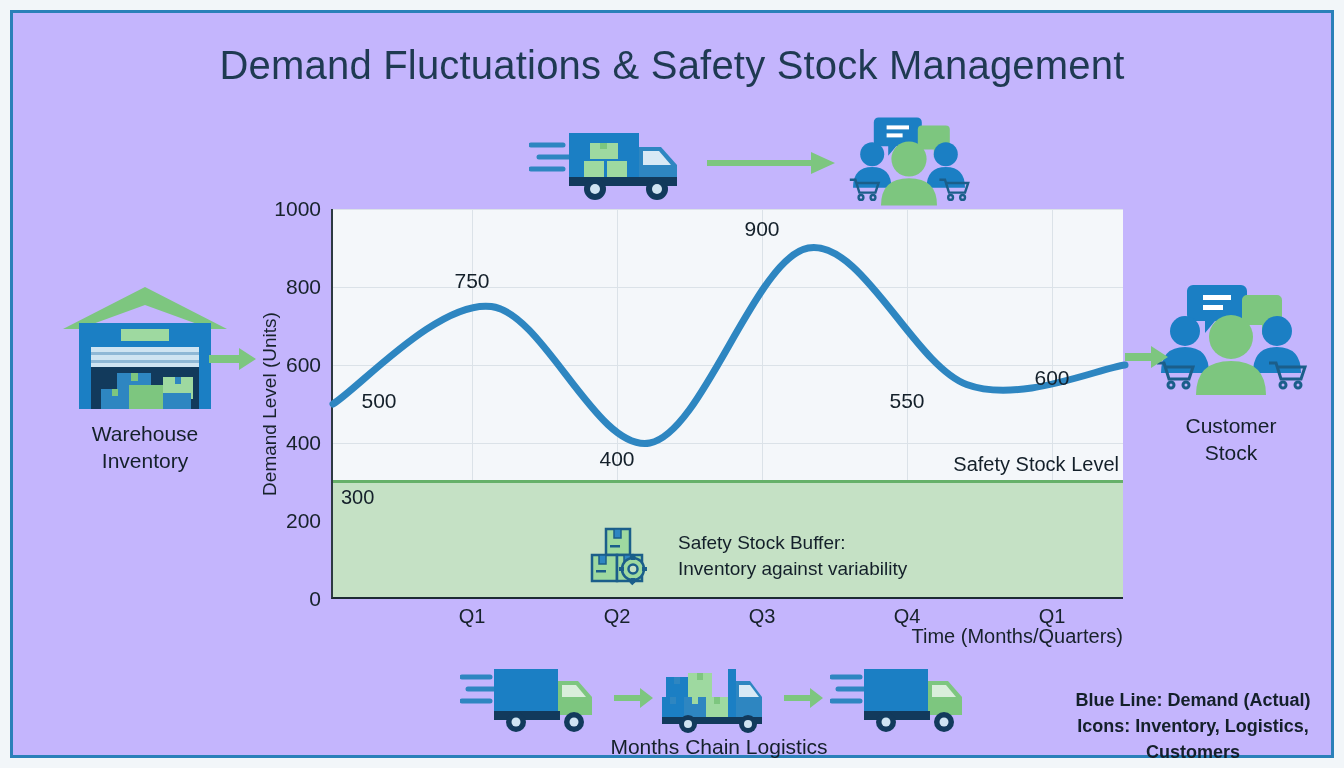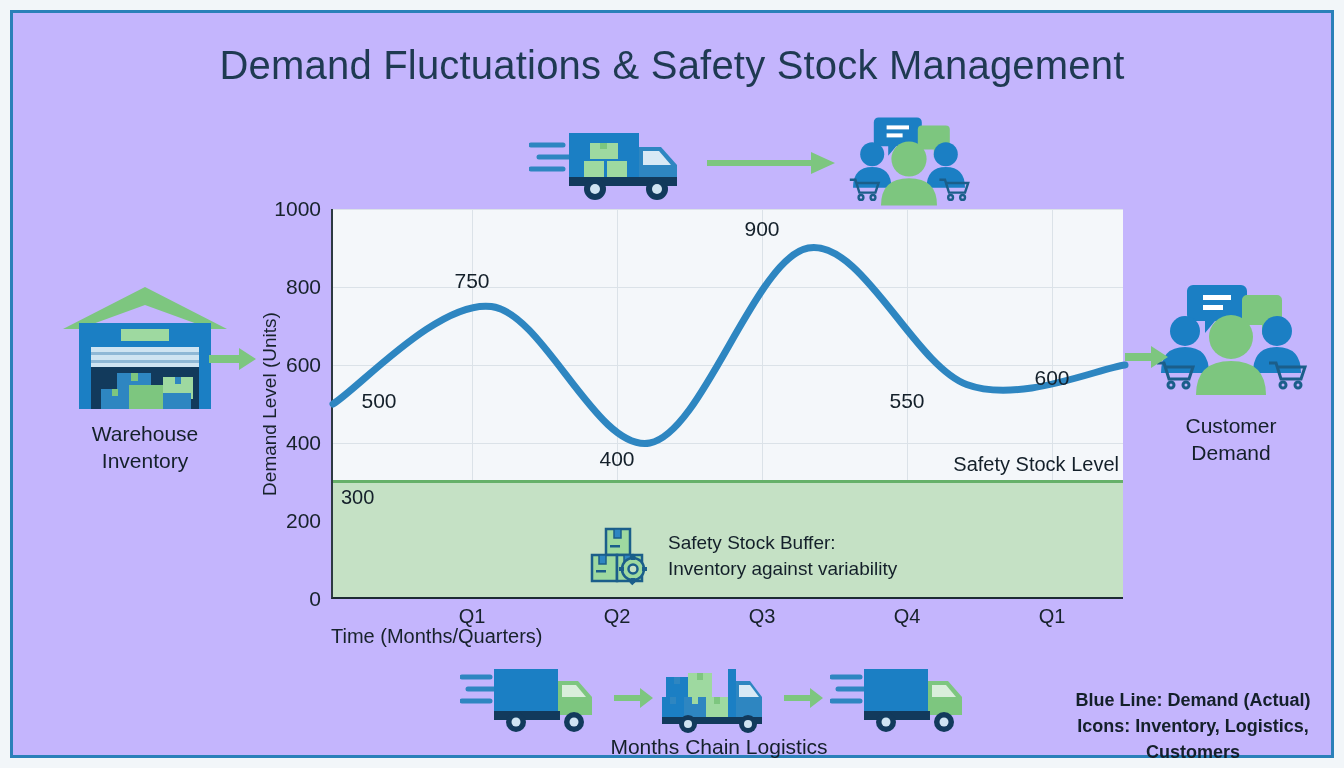--- a/index.html
+++ b/index.html
@@ -51,37 +51,37 @@
     position:absolute; left:244px; top:196px; height:390px;
     width:26px;
     display:flex; align-items:center; justify-content:center;
   }
   #yaxis-title span{
     transform:rotate(-90deg); white-space:nowrap;
     font-size:19px; color:#17222b;
   }
   #xaxis-title{
     position:absolute; left:318px; width:792px; top:612px;
-    text-align:left; font-size:20px; color:#17222b;
+    text-align:right; font-size:20px; color:#17222b;
   }
   .dlab{
     position:absolute; font-size:21px; color:#14202a; white-space:nowrap;
     transform:translateX(-50%);
   }
   #sslabel{
     position:absolute; right:4px; bottom:121px;
     font-size:20px; color:#14202a; white-space:nowrap;
   }
   #sslabel300{
     position:absolute; left:8px; bottom:88px;
     font-size:20px; color:#14202a;
   }
   #bufbox{
     position:absolute; left:255px; bottom:10px;
-    display:flex; align-items:center; gap:18px;
+    display:flex; align-items:center; gap:28px;
   }
   #buftext{ font-size:19px; color:#14202a; line-height:1.35; }
   
   .side{ position:absolute; text-align:center; }
   .side .cap{ font-size:21px; color:#14202a; line-height:1.28; margin-top:6px; }
   #warehouse{ left:42px; top:268px; width:180px; }
   #customers{ left:1128px; top:268px; width:180px; }
   #arrow-left{ position:absolute; left:196px; top:332px; }
   #arrow-right{ position:absolute; left:1112px; top:330px; }
   #topflow{ position:absolute; left:516px; top:100px; display:flex; align-items:center; gap:8px; }
@@ -147,21 +147,21 @@
           <circle cx="35" cy="104" r="3"></circle>
       </g>
       <g fill="none" stroke="#1b5e8a" stroke-width="3">
         <path d="M118,82 h7 l5,16 h20 l4,-12 h-27"></path>
           <circle cx="132" cy="104" r="3"></circle>
           <circle cx="147" cy="104" r="3"></circle>
       </g>
     </svg>
     <div class="cap">
       <div>Customer</div>
-      <div>Demand</div>
+      <div>Stock</div>
     </div>
   </div>
 
   <svg id="arrow-right" width="44" height="28" viewBox="0 0 44 28">
     <path d="M0,10 L26,10 L26,3 L43,14 L26,25 L26,18 L0,18 Z" fill="#7dc67f"></path>
   </svg>
 
   <div id="topflow">
     <svg width="170" height="76" viewBox="0 0 170 76">
       <g stroke="#2e86c1" stroke-width="5" stroke-linecap="round">

